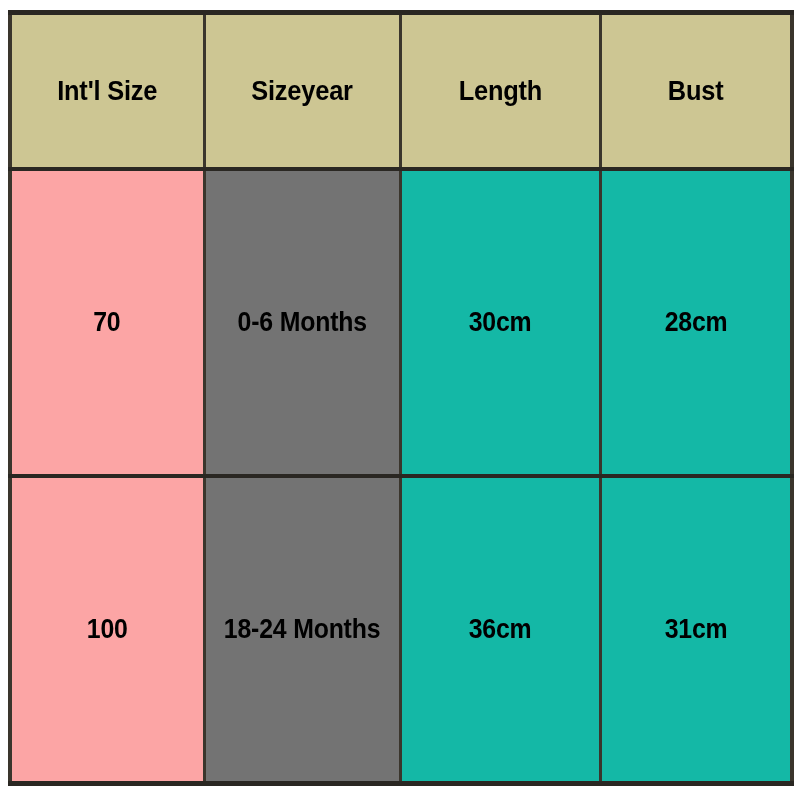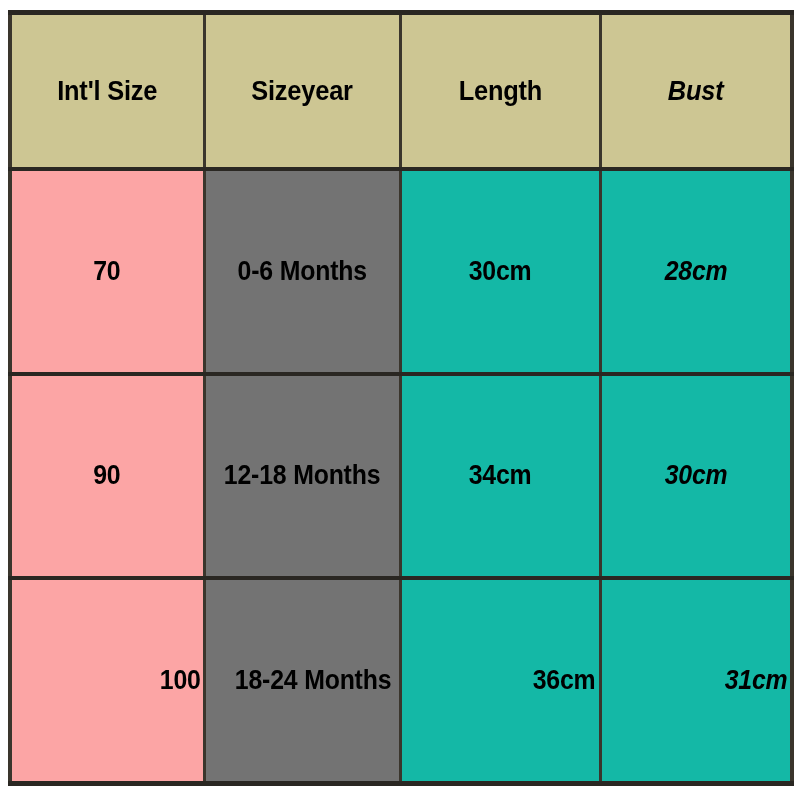--- a/index.html
+++ b/index.html
@@ -47,25 +47,23 @@
     color: #000000;
     font-weight: bold;
     border-right: 3px solid #3a352c;
     border-bottom: 4px solid #2a2722;
     font-family: "Liberation Sans", "DejaVu Sans", sans-serif;
     letter-spacing: -0.2px;
   }
   .size-table th:last-child,
   .size-table td:last-child {
     border-right: none;
-    font-style: italic;
   }
   .size-table tr:last-child td {
     border-bottom: none;
-    text-align: right;
   }
 
   thead th {
     height: 152px;
     background: #cdc693;
     font-size: 27px;
   }
 
   tbody td {
     height: 154px;
@@ -124,34 +122,20 @@
         </td>
         <td>
           <span class="cell-text">30cm</span>
         </td>
         <td>
           <span class="cell-text">28cm</span>
         </td>
       </tr>
       <tr>
         <td class="col-intl">
-          <span class="cell-text">90</span>
-        </td>
-        <td class="col-year">
-          <span class="cell-text">12-18 Months</span>
-        </td>
-        <td>
-          <span class="cell-text">34cm</span>
-        </td>
-        <td>
-          <span class="cell-text">30cm</span>
-        </td>
-      </tr>
-      <tr>
-        <td class="col-intl">
           <span class="cell-text">100</span>
         </td>
         <td class="col-year">
           <span class="cell-text">18-24 Months</span>
         </td>
         <td>
           <span class="cell-text">36cm</span>
         </td>
         <td>
           <span class="cell-text">31cm</span>

